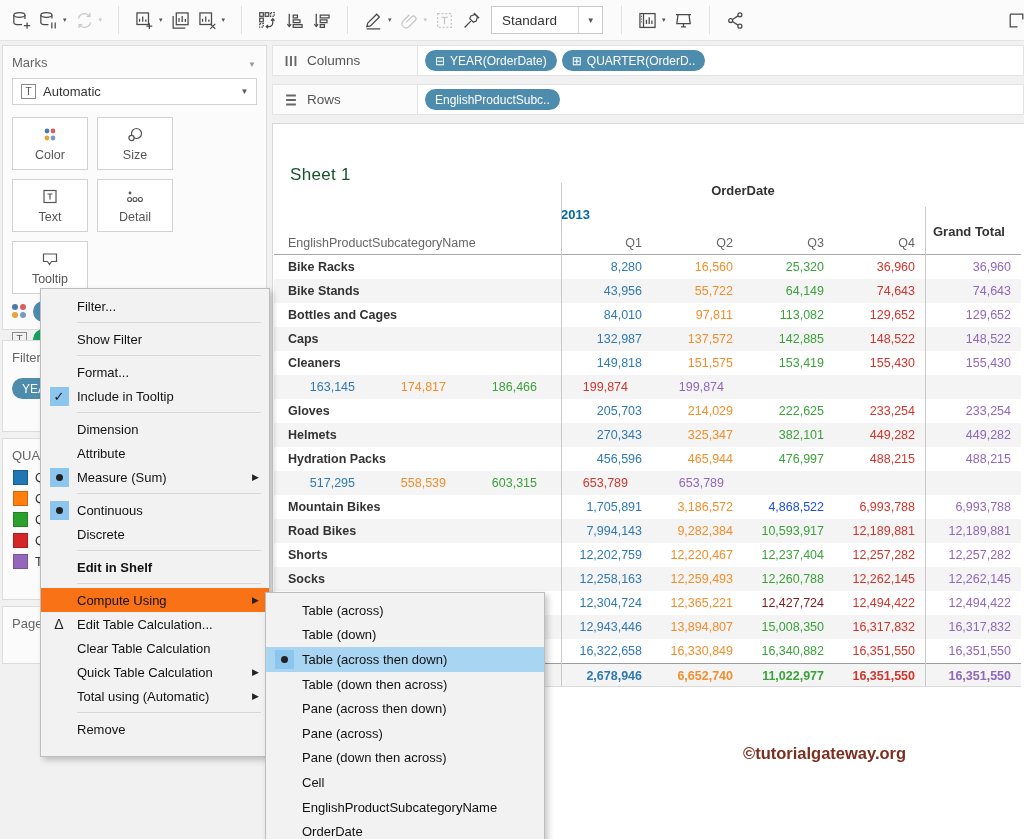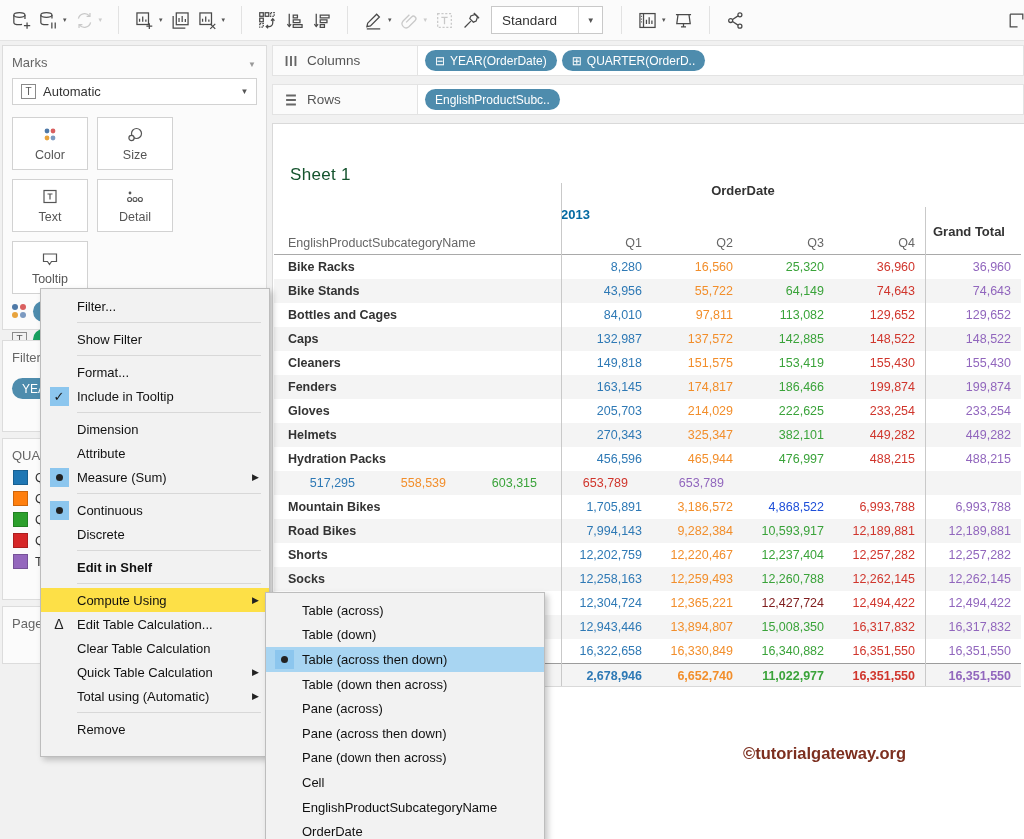--- a/index.html
+++ b/index.html
@@ -454,21 +454,20 @@
         </div>
         <div class="trow">
           <div class="tcell label">Cleaners</div>
           <div class="tcell val" style="color:#2e79b5">149,818</div>
           <div class="tcell val" style="color:#f28e2b">151,575</div>
           <div class="tcell val" style="color:#3aa33a">153,419</div>
           <div class="tcell val" style="color:#d0352c">155,430</div>
           <div class="tcell gt" style="color:#9166bd">155,430</div>
         </div>
         <div class="trow band">
-          <div class="tcell label">Fenders</div>
           <div class="tcell val" style="color:#2e79b5">163,145</div>
           <div class="tcell val" style="color:#f28e2b">174,817</div>
           <div class="tcell val" style="color:#3aa33a">186,466</div>
           <div class="tcell val" style="color:#d0352c">199,874</div>
           <div class="tcell gt" style="color:#9166bd">199,874</div>
         </div>
         <div class="trow">
           <div class="tcell label">Gloves</div>
           <div class="tcell val" style="color:#2e79b5">205,703</div>
           <div class="tcell val" style="color:#f28e2b">214,029</div>
@@ -622,21 +621,21 @@
     <div class="mi">
       <span class="gut"></span>
       <span class="mlabel">Discrete</span>
     </div>
     <div class="msep"></div>
     <div class="mi bold">
       <span class="gut"></span>
       <span class="mlabel">Edit in Shelf</span>
     </div>
     <div class="msep"></div>
-    <div class="mi" style="background: #fde047;">
+    <div class="mi" style="background: #f97316;">
       <span class="gut"></span>
       <span class="mlabel">Compute Using</span>
       <span class="arrow">▶</span>
     </div>
     <div class="mi">
       <span class="gut">
         <span class="mdelta">Δ</span>
       </span>
       <span class="mlabel">Edit Table Calculation...</span>
     </div>
@@ -676,28 +675,28 @@
         </span>
       </span>
       <span class="mlabel">Table (across then down)</span>
     </div>
     <div class="mi">
       <span class="gut"></span>
       <span class="mlabel">Table (down then across)</span>
     </div>
     <div class="mi">
       <span class="gut"></span>
+      <span class="mlabel">Pane (across then down)</span>
+    </div>
+    <div class="mi">
+      <span class="gut"></span>
       <span class="mlabel">Pane (across)</span>
     </div>
     <div class="mi">
       <span class="gut"></span>
-      <span class="mlabel">Pane (across then down)</span>
-    </div>
-    <div class="mi">
-      <span class="gut"></span>
       <span class="mlabel">Pane (down then across)</span>
     </div>
     <div class="mi">
       <span class="gut"></span>
       <span class="mlabel">Cell</span>
     </div>
     <div class="mi">
       <span class="gut"></span>
       <span class="mlabel">EnglishProductSubcategoryName</span>
     </div>

